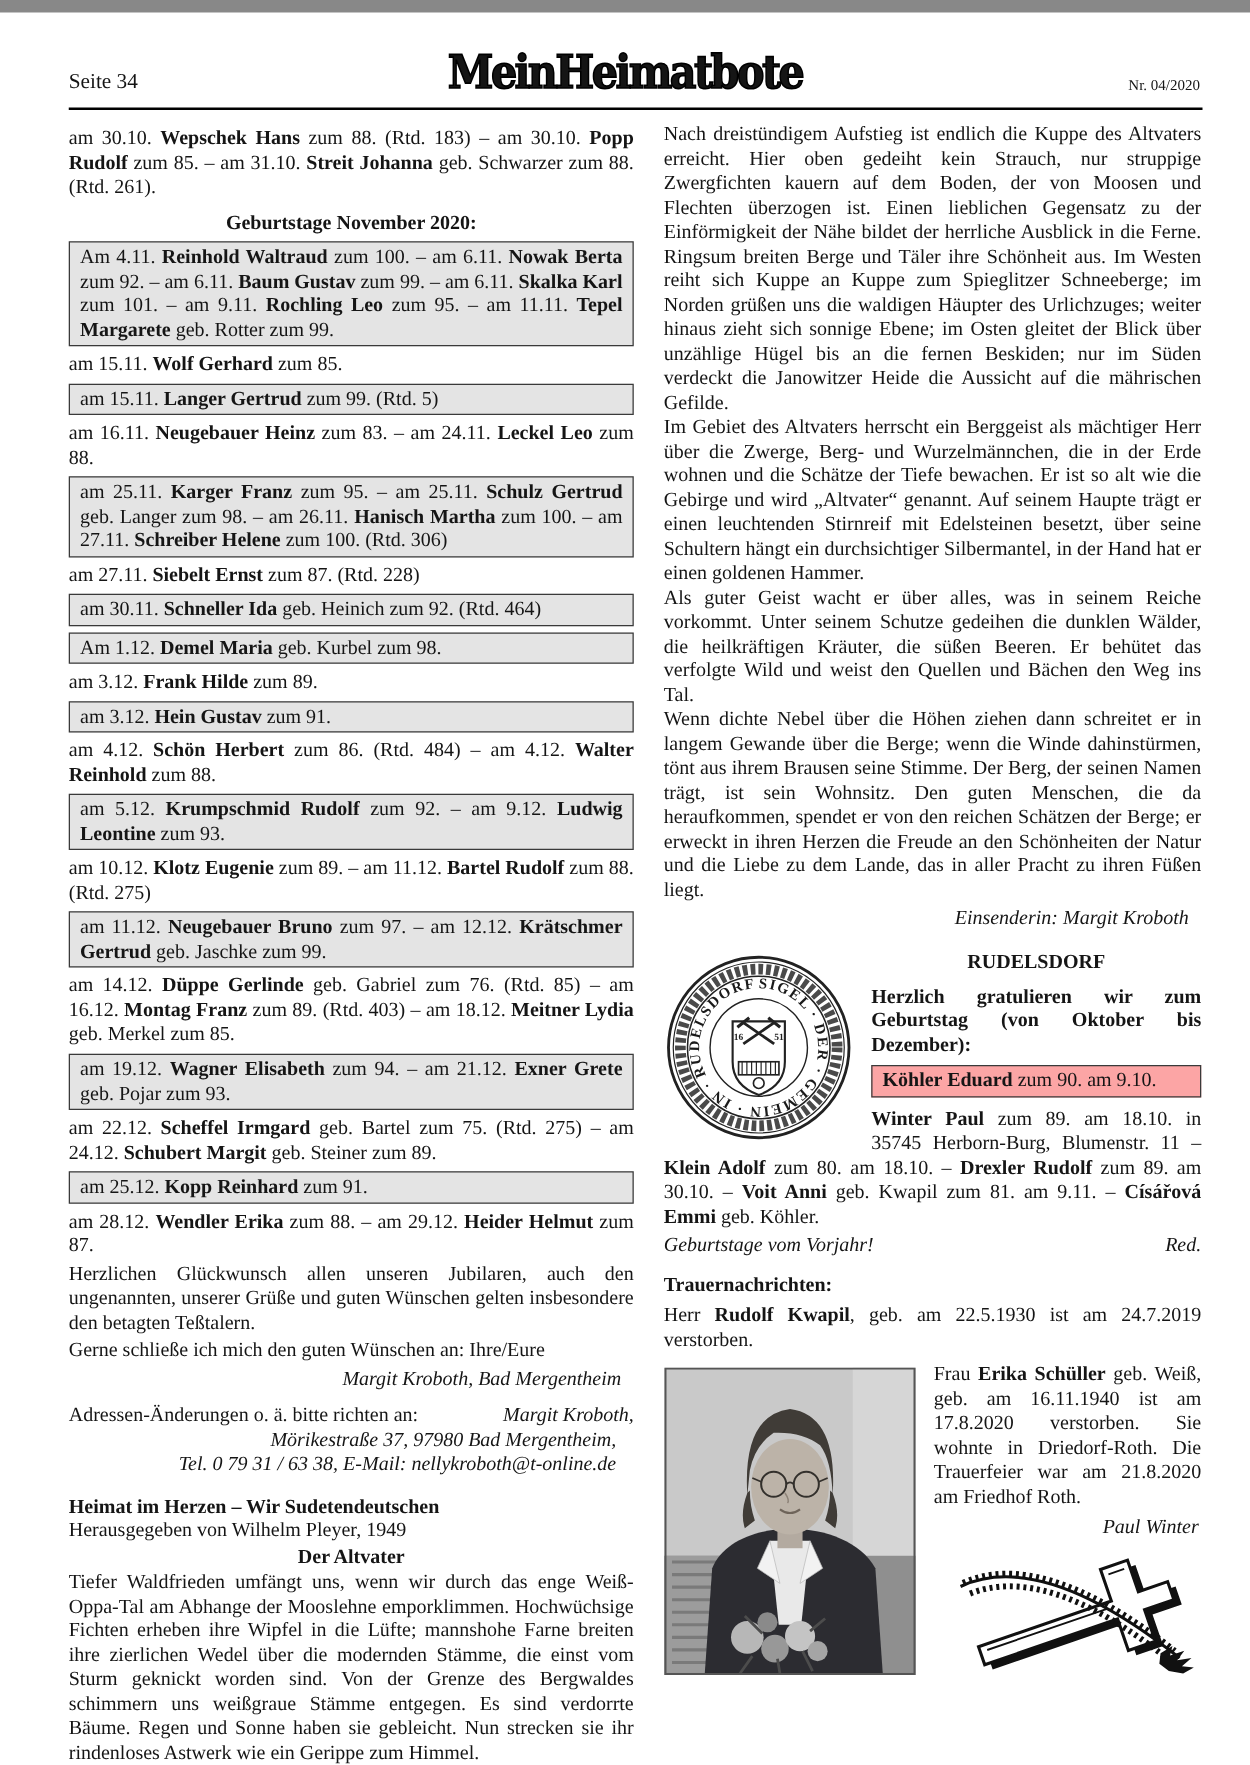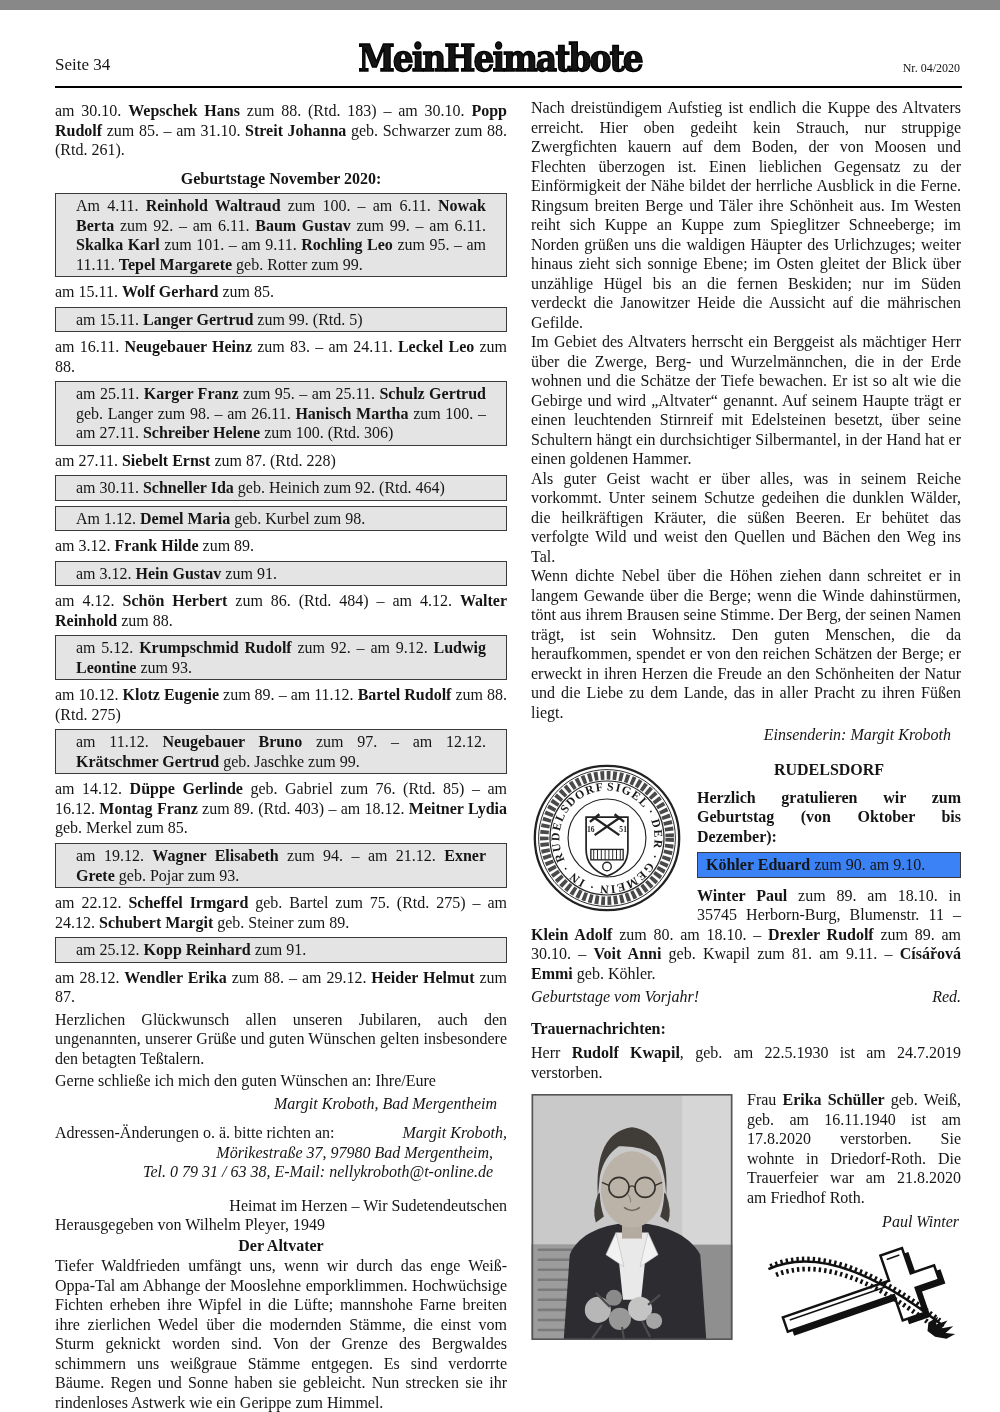--- a/index.html
+++ b/index.html
@@ -18,37 +18,37 @@
     font-family:"DejaVu Serif",serif;font-weight:bold;font-size:33px;
     letter-spacing:-2px;transform:scaleY(1.12);transform-origin:top center;
     -webkit-text-stroke:1.2px #000;
   }
   .hdr-rule{border-top:2px solid #000;margin:0 38px 0 55px;}
   
   .cols{display:flex;gap:24px;padding:10px 38px 0 55px;align-items:flex-start;}
   .colL{width:452px;flex:none;}
   .colR{width:430px;flex:none;}
   .entry{text-align:justify;margin:3px 0;}
-  .entry.boxed{background:#e4e4e4;border:1.5px solid #3a3a3a;padding:2px 20px;margin:5px 0;}
+  .entry.boxed{background:#e4e4e4;border:1.5px solid #3a3a3a;padding:2px 8px;margin:5px 0;}
   .entry.heading{font-weight:bold;text-align:center;margin:9px 0 4px;}
   .b{font-weight:bold;}
   .it{font-style:italic;}
   .right{text-align:right;}
   .just{text-align:justify;}
   .sig{font-style:italic;text-align:right;padding-right:10px;margin:2px 0;}
   .addr{margin-top:10px;}
   .addr-l1{display:flex;justify-content:space-between;}
   .book{margin-top:14px;}
-  .book-title{font-weight:normal;text-align:right;}
+  .book-title{font-weight:bold;}
   .chapter{font-weight:bold;text-align:center;margin:1px 0;}
   
   .rud{margin-top:16px;}
   .rud-title{font-weight:bold;text-align:center;margin-bottom:8px;}
   .rud-intro{font-weight:bold;text-align:justify;margin:2px 0 6px;}
-  .rud-box{background:#3b82f6;border:1.5px solid #3a3a3a;padding:2px 8px;margin:6px 0 8px;display:flow-root;}
+  .rud-box{background:#fca5a5;border:1.5px solid #3a3a3a;padding:2px 8px;margin:6px 0 8px;display:flow-root;}
   .seal-wrap{float:left;margin:2px 14px 4px 0;}
   .note-line{display:flex;justify-content:space-between;font-style:italic;margin:4px 0 12px;}
   .obit-title{font-weight:bold;}
   .obit{margin:5px 0;text-align:justify;}
   .photo-wrap{float:left;margin:4px 14px 2px 0;}
   .cross-wrap{text-align:right;margin:8px 4px 0 0;}
   svg text{font-family:"Liberation Serif","DejaVu Serif",serif;}
 </style>
 </head>
 <body>

